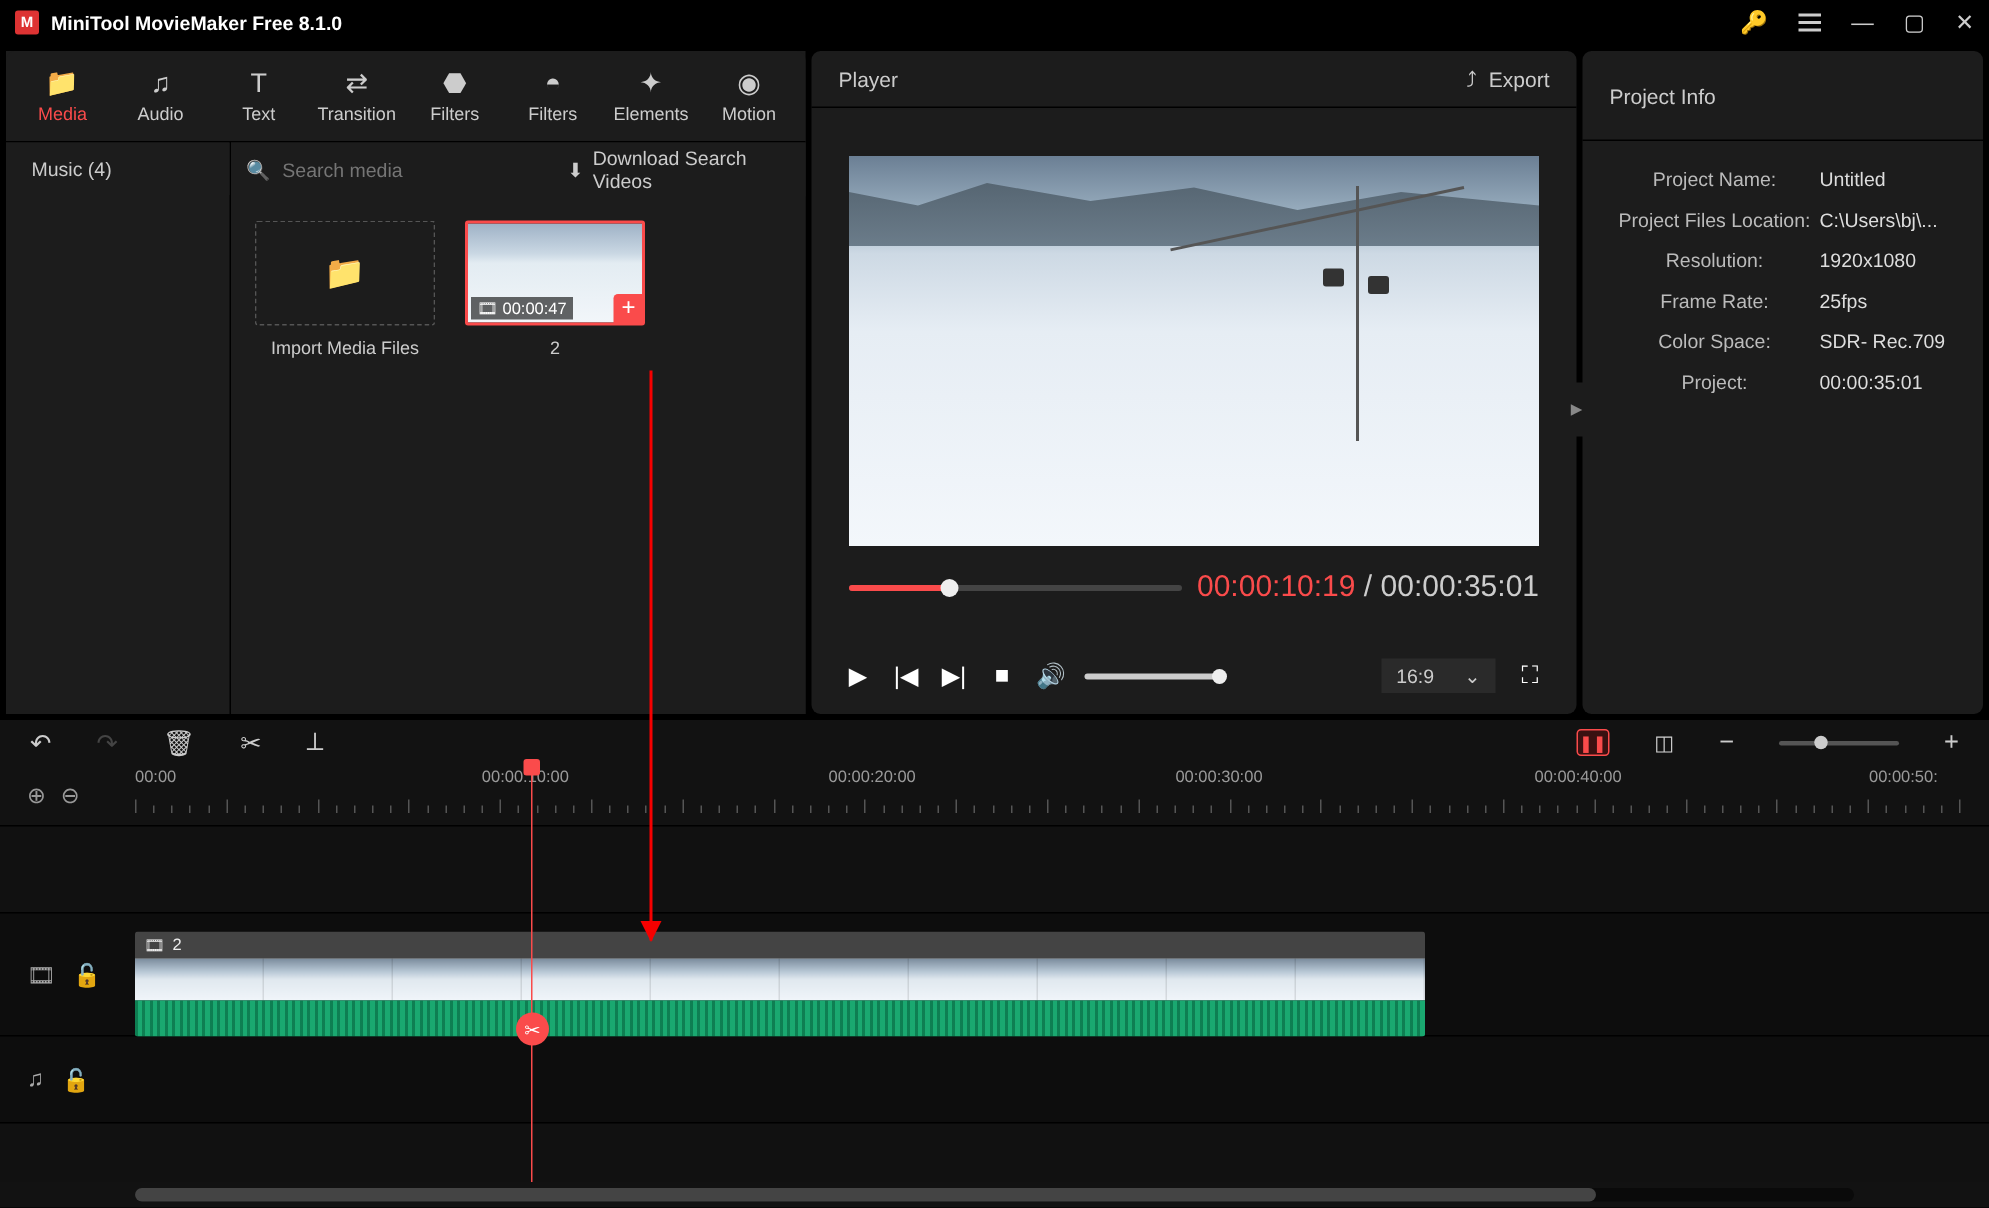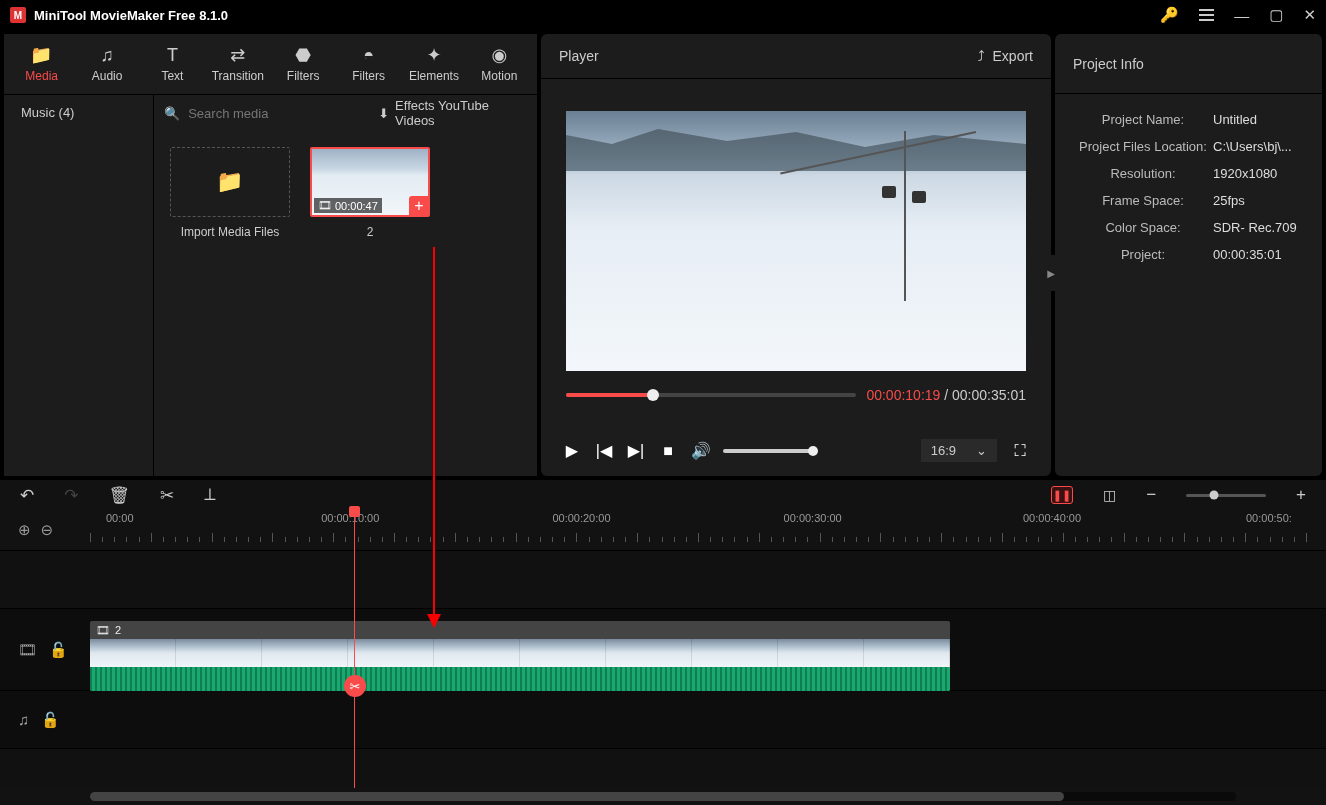--- a/index.html
+++ b/index.html
@@ -248,21 +248,21 @@
     border-radius: 2px;
   }
   .seek-fill { position: absolute; left: 0; top: 0; bottom: 0; background: #fa4b4b; border-radius: 2px; }
   .seek-thumb {
     position: absolute;
     top: 50%; transform: translate(-50%, -50%);
     width: 12px; height: 12px;
     background: #eee;
     border-radius: 50%;
   }
-  .time-display { font-size: 14px; }
+  .time-display { font-size: 20px; }
   .time-display .cur { color: #fa4b4b; }
 
   .player-controls {
     width: 100%;
     display: flex;
     align-items: center;
     gap: 14px;
     padding: 14px 22px;
   }
   .pc-btn { color: #fff; font-size: 16px; cursor: pointer; width: 18px; text-align: center; }
@@ -510,21 +510,21 @@
     <div class="left-body">
       <div class="sidebar-list" style="border-top:1px solid #000;">
         <div class="sidebar-item"><span>Music (4)</span></div>
       </div>
       <div class="media-panel" style="border-top:1px solid #000;">
         <div class="media-topbar">
           <span style="color:#888;">🔍</span>
           <input class="search-input" placeholder="Search media" style="">
           <div class="dl-btn">
             <span>⬇</span>
-            <span>Effects YouTube Videos</span>
+            <span>Download Search Videos</span>
           </div>
         </div>
         <div class="media-grid">
           <div class="media-tile">
             <div class="import-box">
               <span>📁</span>
             </div>
             <span class="tile-label">Import Media Files</span>
           </div>
           <div class="media-tile">
@@ -598,21 +598,21 @@
         </div>
       <div class="info-row">
           <span class="label">Project Files Location:</span>
           <span class="value">C:\Users\bj\...</span>
         </div>
       <div class="info-row">
           <span class="label">Resolution:</span>
           <span class="value">1920x1080</span>
         </div>
       <div class="info-row">
-          <span class="label">Frame Space:</span>
+          <span class="label">Frame Rate:</span>
           <span class="value">25fps</span>
         </div>
       <div class="info-row">
           <span class="label">Color Space:</span>
           <span class="value">SDR- Rec.709</span>
         </div>
       <div class="info-row">
           <span class="label">Project:</span>
           <span class="value">00:00:35:01</span>
         </div>
@@ -640,21 +640,21 @@
     <span class="tl-btn">+</span>
   </div>
 
   <div class="timeline-body">
     <div class="ruler-row">
       <div class="track-btns">
         <span class="tbtn">⊕</span>
         <span class="tbtn">⊖</span>
       </div>
       <div class="ruler" id="ruler">
-          <span class="ruler-label" style="left: 16px;">00:00</span>
+          <span class="ruler-label" style="left: 0px;">00:00</span>
           <span class="ruler-label" style="left: 231.2px;">00:00:10:00</span>
           <span class="ruler-label" style="left: 462.4px;">00:00:20:00</span>
           <span class="ruler-label" style="left: 693.6px;">00:00:30:00</span>
           <span class="ruler-label" style="left: 933px;">00:00:40:00</span>
           <span class="ruler-label" style="left: 1156px;">00:00:50:</span>
           <div class="ruler-ticks">
             <div class="tick" style="left: 0px; height: 9px;"></div>
             <div class="tick" style="left: 12.16px; height: 5px;"></div>
             <div class="tick" style="left: 24.32px; height: 5px;"></div>
             <div class="tick" style="left: 36.48px; height: 5px;"></div>

